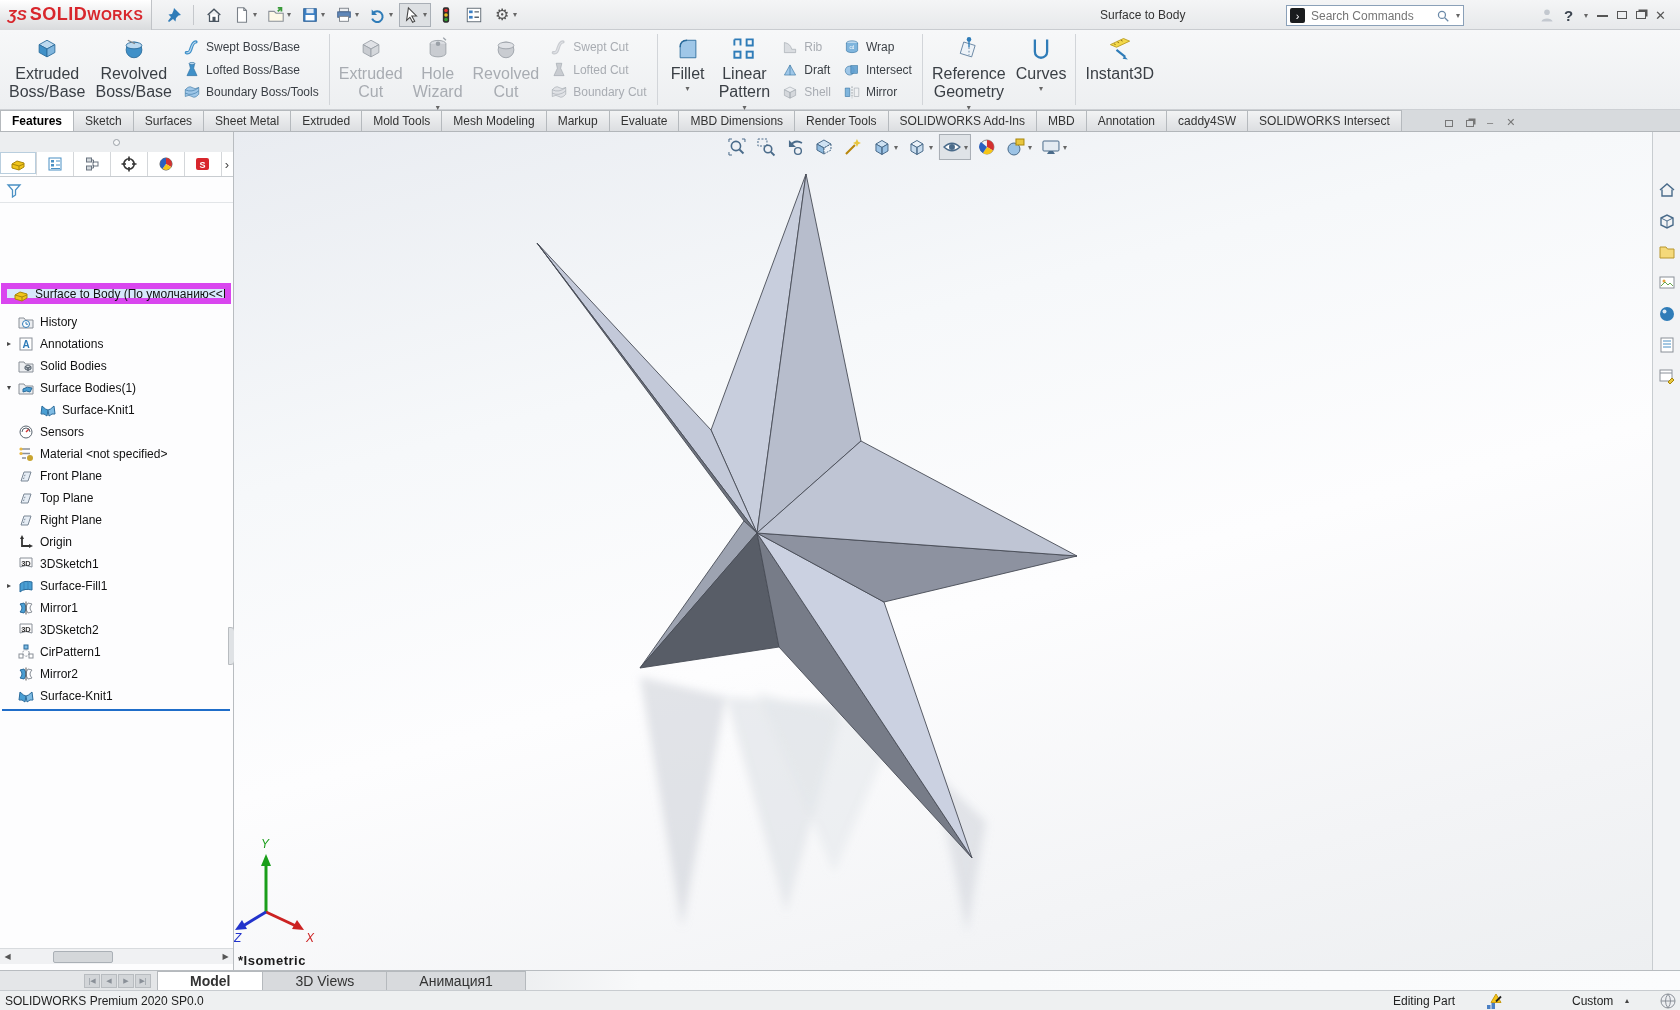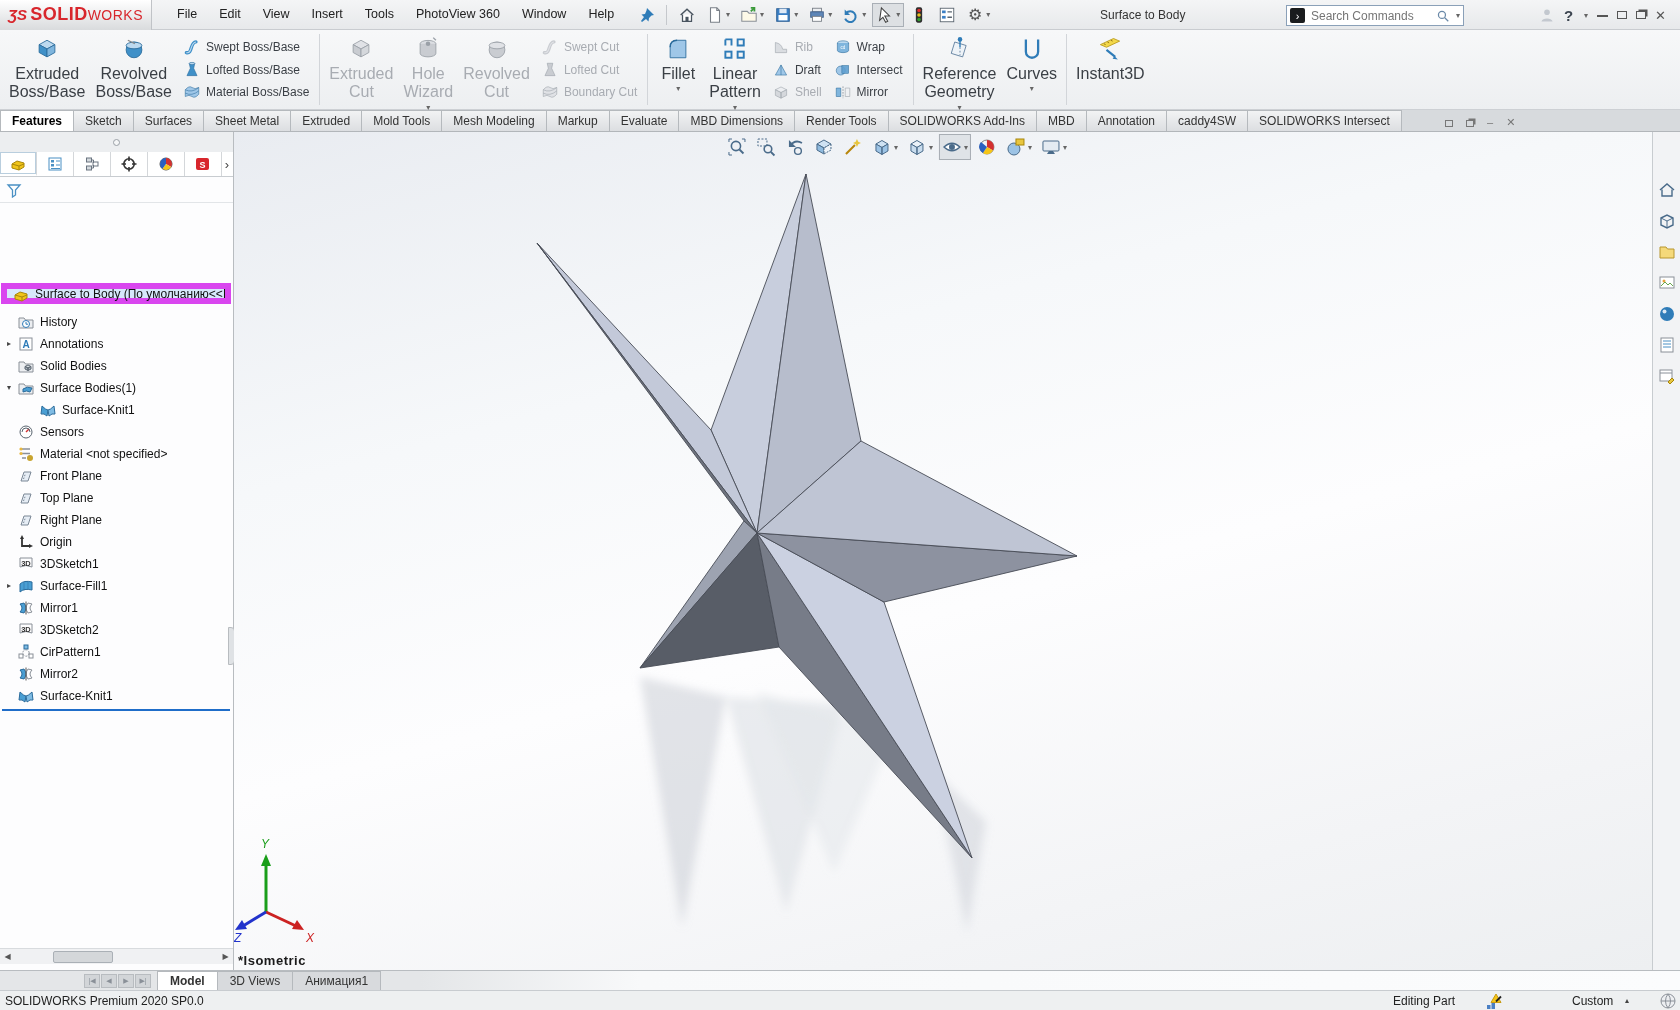--- a/index.html
+++ b/index.html
@@ -12,21 +12,21 @@
   .caret{font-size:8px;color:#666;margin-left:2px;}
 
   
   #titlebar{position:absolute;left:0;top:0;width:1680px;height:30px;
     background:linear-gradient(#f4f5f6,#e7e9eb);border-bottom:1px solid #c9ccd0;
     display:flex;align-items:center;}
   #logo{width:152px;height:30px;background:linear-gradient(#ffffff,#d9dbdd);
     border-right:1px solid #c0c3c7;display:flex;align-items:center;justify-content:center;gap:3px;}
   #logo .mark{color:#d8262c;font-weight:bold;font-style:italic;font-size:15px;}
   #logo .solid{color:#d8262c;font-weight:bold;font-size:18px;letter-spacing:.5px;}
-  #logo .works{color:#d8262c;font-weight:normal;font-size:14px;letter-spacing:.5px;}
+  #logo .works{color:#d8262c;font-weight:bold;font-size:14px;letter-spacing:.5px;}
   #menus{display:flex;margin-left:14px;}
   #menus .menu{padding:0 11px;line-height:29px;font-size:12.5px;color:#222;cursor:default;}
   #tb-icons{display:flex;align-items:center;margin-left:10px;gap:2px;}
   .tbtn{display:flex;align-items:center;padding:2px 3px;border:1px solid transparent;}
   .tbtn.pressed{background:#dde0e3;border-color:#a9afb6;}
   .tb-sep{width:1px;height:20px;background:#c5c8cc;margin:0 5px;}
   #doc-title{position:absolute;left:1100px;top:8px;font-size:12px;color:#333;}
   #search-box{position:absolute;left:1286px;top:5px;width:178px;height:21px;background:#fff;
     border:1px solid #8aa0b8;display:flex;align-items:center;padding:1px 3px;gap:4px;}
   #search-logo{width:15px;height:15px;background:#1a1c1e;color:#fff;font-size:11px;
@@ -111,21 +111,21 @@
     border-left:1px solid #c8ccd0;display:flex;flex-direction:column;align-items:center;padding-top:48px;gap:7px;}
   .tpbtn{padding:1px;}
 
   
   #bottombar{position:absolute;left:0;top:970px;width:1680px;height:20px;
     background:linear-gradient(90deg,#e4e6e8 0,#e4e6e8 420px,#f8f9fa 640px,#fbfcfd 100%);
     border-top:1px solid #b8bcc0;display:flex;align-items:stretch;}
   #mt-nav{display:flex;align-items:center;margin-left:84px;gap:1px;}
   #mt-nav span{font-size:7px;color:#8a9098;background:#d2d5d8;border:1px solid #b8bcc0;
     width:16px;height:14px;display:flex;align-items:center;justify-content:center;}
-  .mtab{padding:0 12px;font-size:12px;color:#333;background:#d8dadd;border:1px solid #b5b9bd;
+  .mtab{padding:0 32px;font-size:14px;color:#333;background:#d8dadd;border:1px solid #b5b9bd;
     border-bottom:none;display:flex;align-items:center;margin-right:-1px;}
   .mtab.active{background:#fff;font-weight:bold;}
 
   
   #statusbar{position:absolute;left:0;top:990px;width:1680px;height:20px;background:#eef0f1;
     border-top:1px solid #c8ccd0;font-size:12px;color:#222;}
   #sb-left{position:absolute;left:5px;top:3px;}
   #sb-editing{position:absolute;left:1393px;top:3px;}
   #sb-warn{position:absolute;left:1485px;top:1px;}
   #sb-custom{position:absolute;left:1572px;top:3px;}
@@ -133,30 +133,20 @@
   #sb-units{position:absolute;left:1659px;top:1px;}
 </style>
 </head>
 <body>
 
 <div id="titlebar">
   <div id="logo">
     <span class="mark">ƷS</span>
     <span><span class="solid">SOLID</span><span class="works">WORKS</span></span>
   </div>
-  <div id="menus">
-      <span class="menu">File</span>
-      <span class="menu">Edit</span>
-      <span class="menu">View</span>
-      <span class="menu">Insert</span>
-      <span class="menu">Tools</span>
-      <span class="menu">PhotoView 360</span>
-      <span class="menu">Window</span>
-      <span class="menu">Help</span>
-    </div>
   <div id="tb-icons">
     <span class="tbtn">
         <span class="icon i16">
           <svg viewBox="0 0 16 16">
             <path d="M8 1l7 7-2.5.5L10 11l-.5 3.5L7 12l-4 3-1-1 3-4L2.5 7.5 6 7l1.5-3.5z" fill="#2f7cb8"></path>
           </svg>
         </span>
       </span>
     <span class="tb-sep"></span>
   <span class="tbtn">
@@ -328,21 +318,21 @@
           </span>
           <span class="slabel">Lofted Boss/Base</span>
         </div>
         <div class="stackbtn">
           <span class="icon i18">
             <svg viewBox="0 0 32 32">
               <path d="M4 12q7-8 12-4t12 0v12q-7 8-12 4t-12 0z" fill="#9fc7e8" stroke="#2a6b9b"></path>
               <path d="M4 12q12 6 24-4M4 18q12 6 24-4" stroke="#2a6b9b" fill="none"></path>
             </svg>
           </span>
-          <span class="slabel">Material Boss/Base</span>
+          <span class="slabel">Boundary Boss/Tools</span>
         </div>
       </div>
   </div>
   <div class="rgsep"></div>
   <div class="rgroup">
     <div class="bigbtn disabled">
       <span class="icon i28">
           <svg viewBox="0 0 32 32">
             <path d="M7 11l9-5 9 5-9 5z" fill="#e0e2e6" stroke="#9aa0a7"></path>
             <path d="M7 11v9l9 5v-9z" fill="#c9ccd1" stroke="#9aa0a7"></path>

